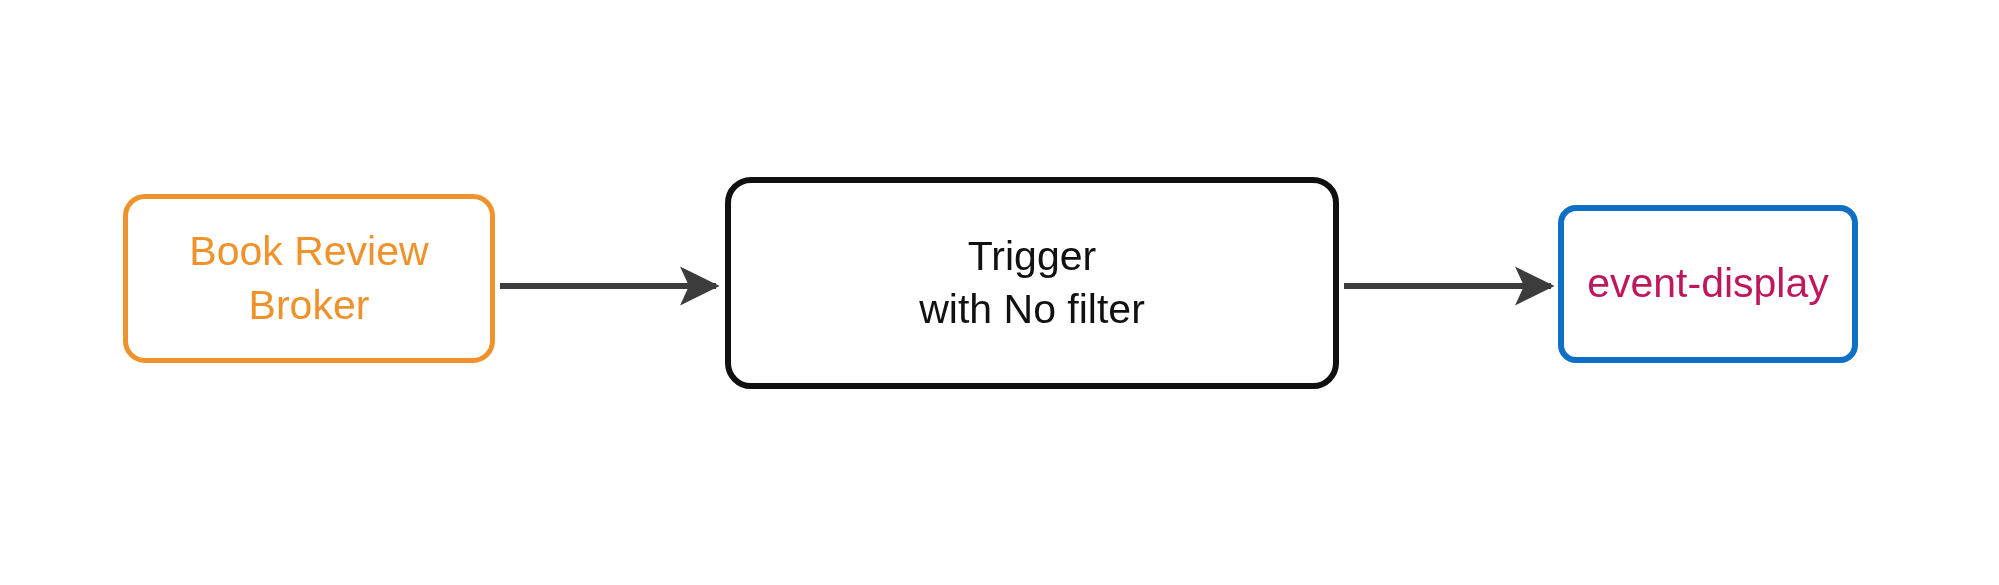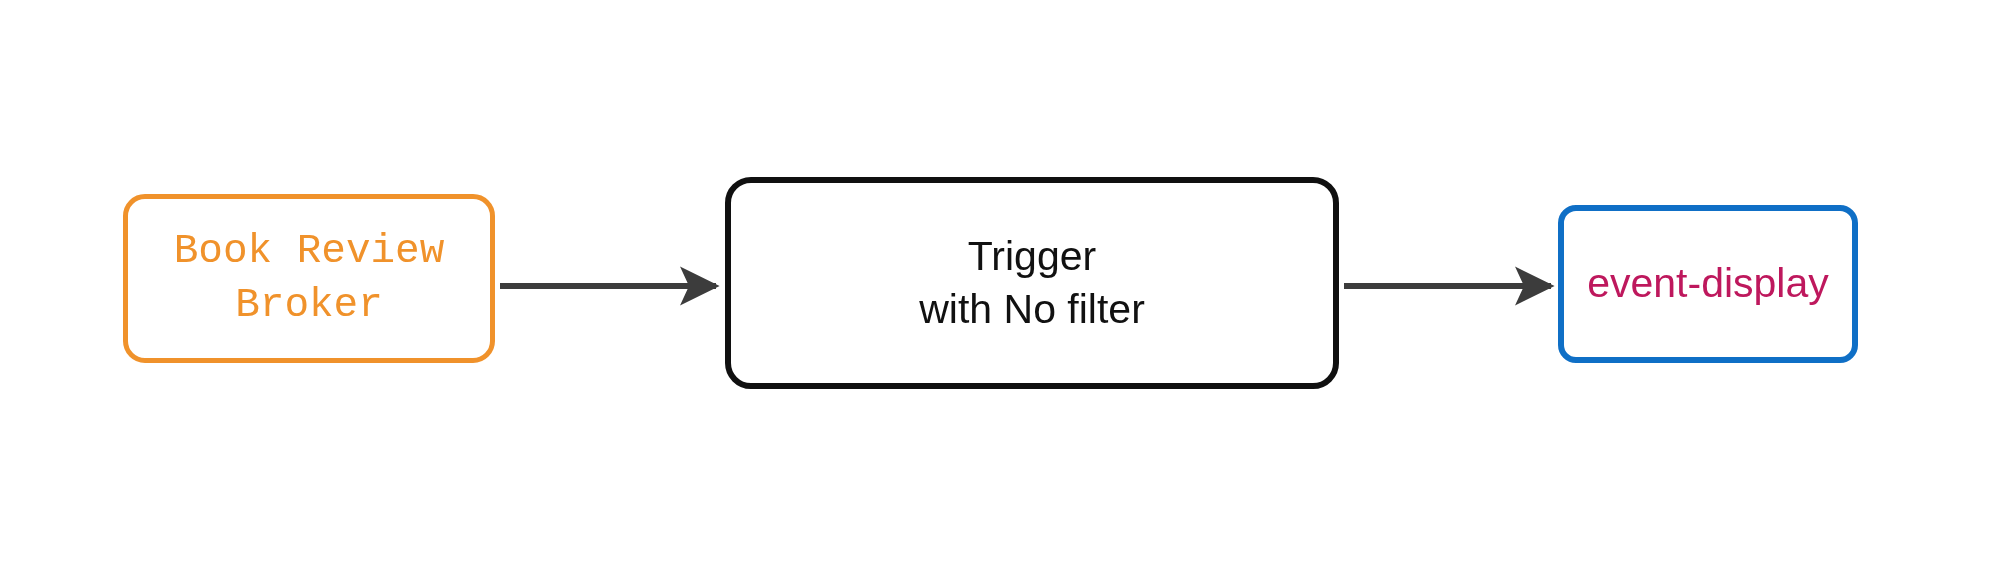--- a/index.html
+++ b/index.html
@@ -35,21 +35,20 @@
   .node-source {
     left: 123px;
     top: 194px;
     width: 372px;
     height: 169px;
     border: 5px solid #f0922b;
     border-radius: 22px;
     color: #f0922b;
     font-size: 41px;
     font-weight: 400;
-    font-family: Liberation Mono, monospace;
   }
 
   .node-trigger {
     left: 725px;
     top: 177px;
     width: 614px;
     height: 212px;
     border: 6px solid #101010;
     border-radius: 26px;
     color: #111111;

